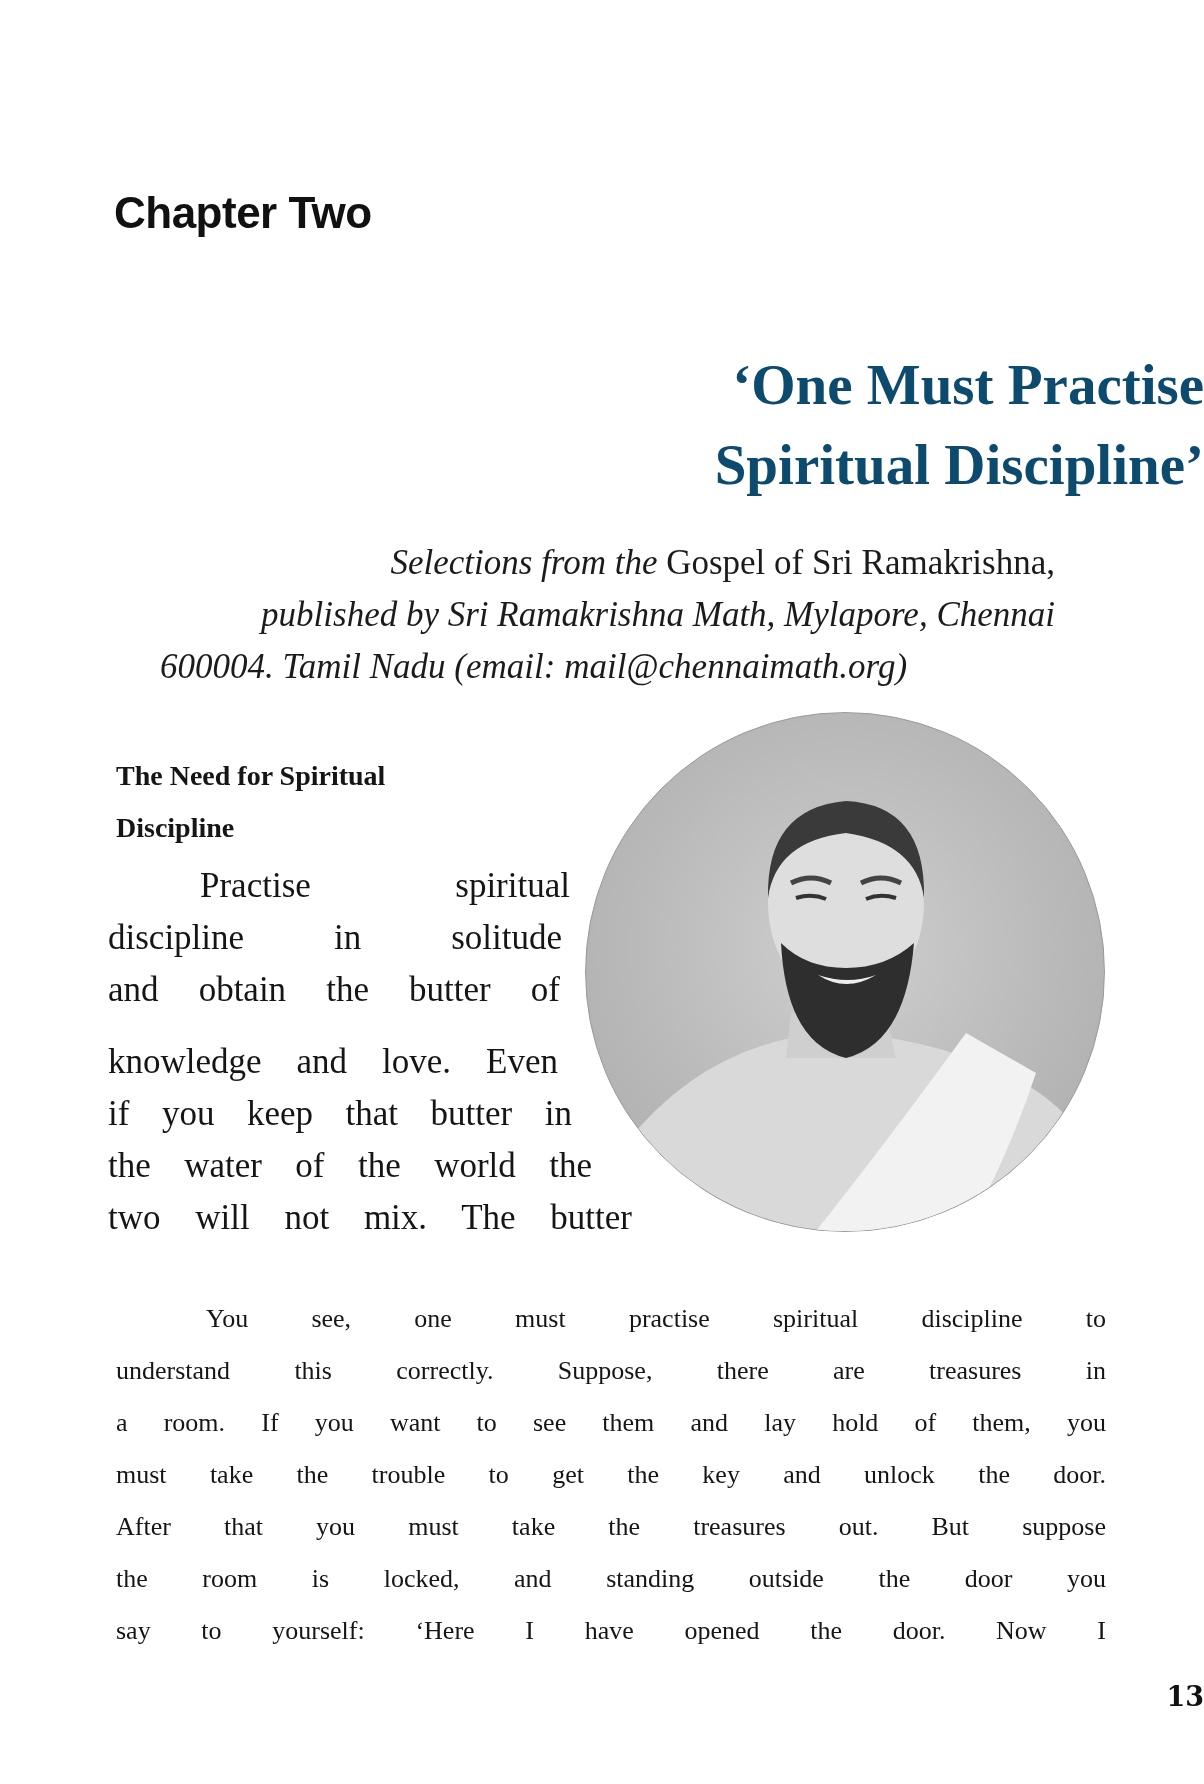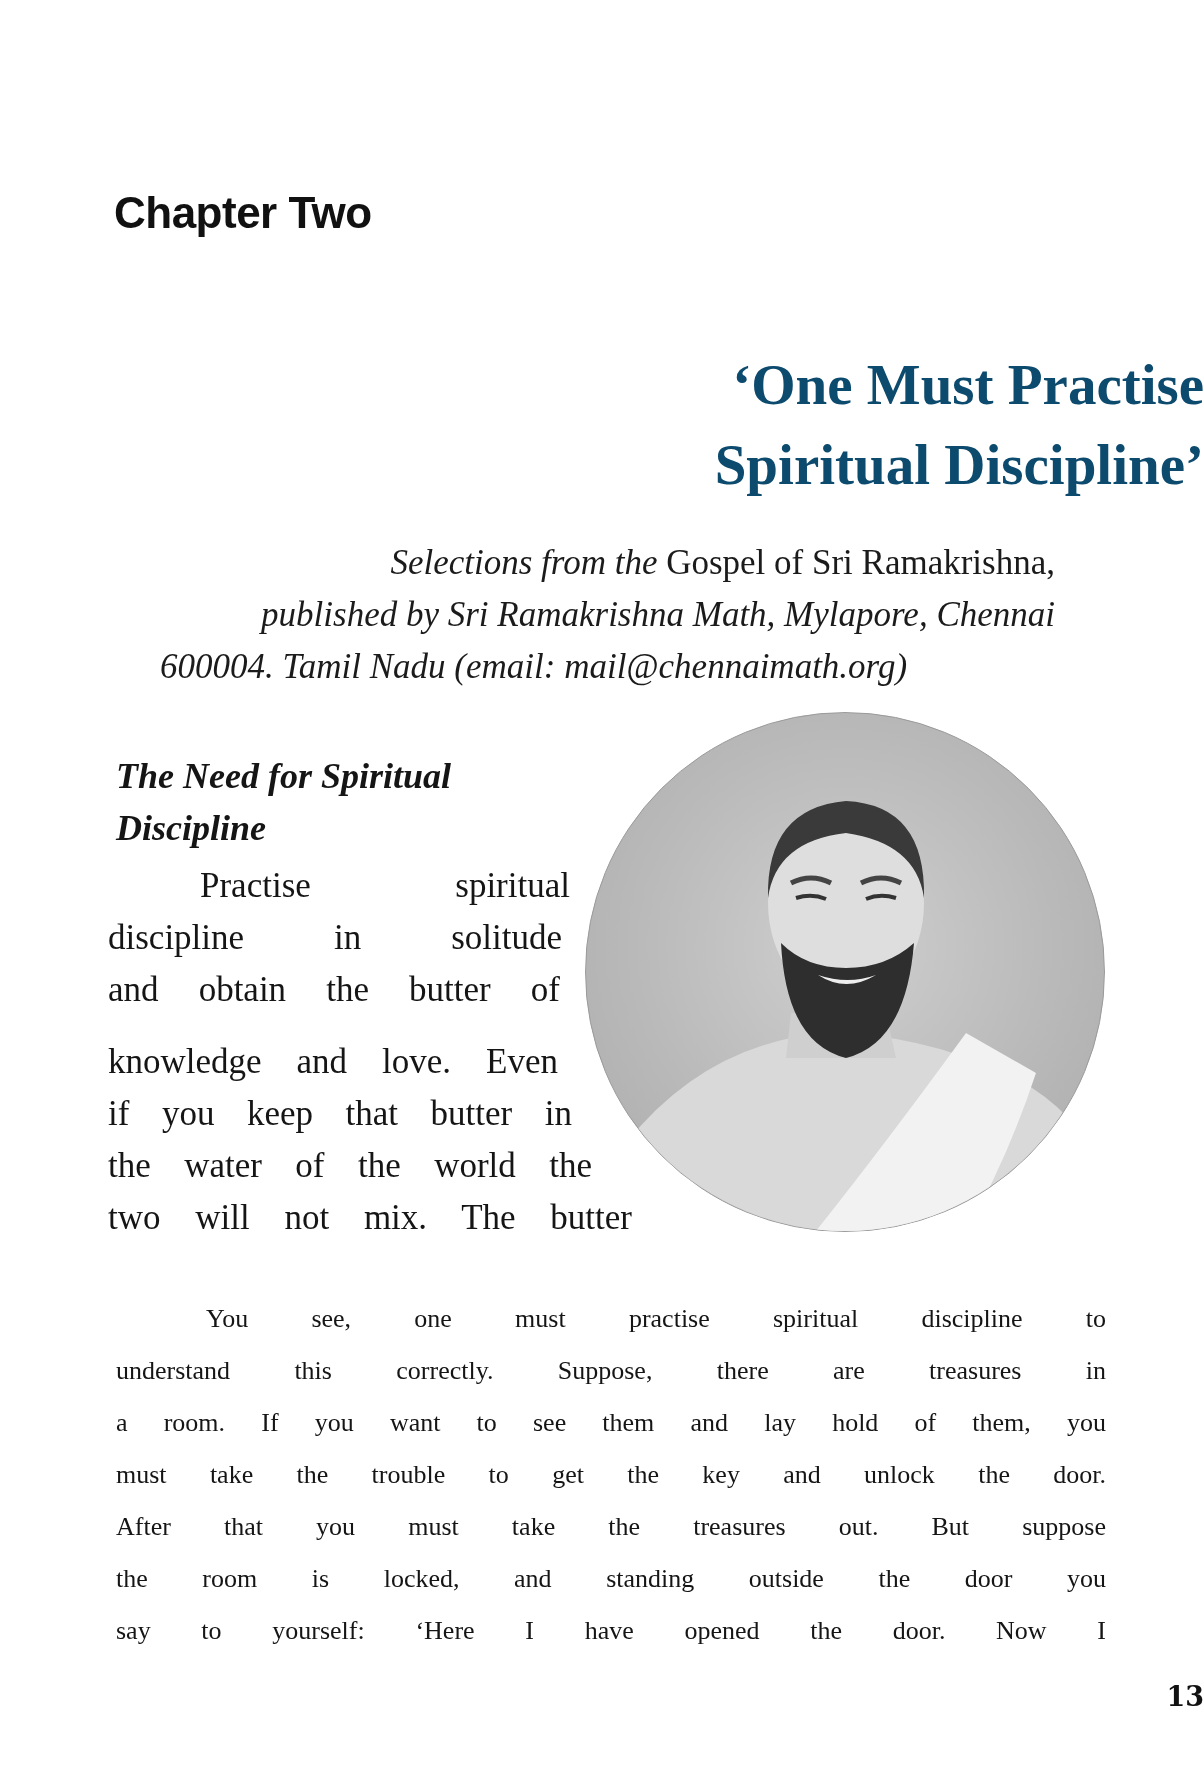--- a/index.html
+++ b/index.html
@@ -16,21 +16,21 @@
     .title span { display:block; }
     .subtitle {
       position:absolute; left:160px; width:895px; top:537px;
       font-family:"Liberation Serif", serif; font-size:35px; line-height:52px; color:#1b1b1b;
       text-align:right;
     }
     .subtitle .it { font-style:italic; }
     .subtitle .line { display:block; white-space:nowrap; }
     .section-heading {
       position:absolute; left:116px; top:750px; width:460px;
-      font-family:"Liberation Serif", serif; font-weight:bold; font-size:36px; line-height:52px; color:#151515;font-style:italic;
+      font-family:"Liberation Serif", serif; font-weight:bold; font-size:28px; line-height:52px; color:#151515;
     }
     .wrap-para {
       position:absolute; left:108px; top:860px;
       font-family:"Liberation Serif", serif; font-size:35px; line-height:52px; color:#151515;
     }
     .wrap-para .ln { display:block; white-space:nowrap; text-align:justify; text-align-last:justify; }
     .wrap-para sup { font-size:20px; vertical-align:top; position:relative; top:-4px; }
     .portrait {
       position:absolute; left:585px; top:712px; width:518px; height:518px; border-radius:50%;
       background:radial-gradient(circle at 50% 45%, #cfcfcf 0%, #b9b9b9 55%, #a9a9a9 100%);

